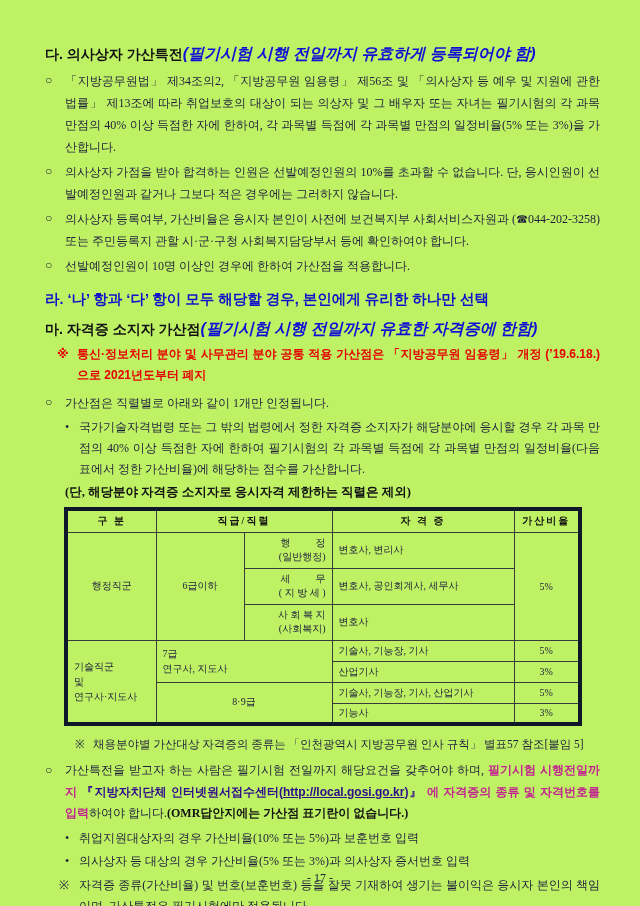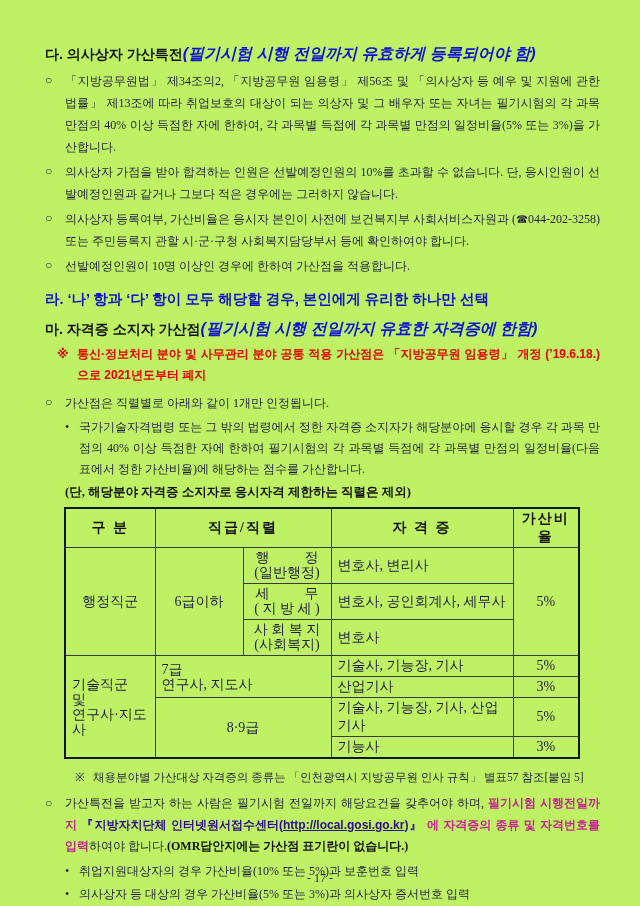--- a/index.html
+++ b/index.html
@@ -37,36 +37,36 @@
     display:flex; margin:4px 0 6px 12px;
     color:#e60000; font-weight:bold;
     font-family:"Liberation Sans","DejaVu Sans",sans-serif;
   }
   .red-note .marker { width:20px; flex:0 0 20px; font-size:12px; line-height:21px; }
   .red-note .txt { flex:1; font-size:12px; line-height:21px; text-align:justify; }
   .bold-black { font-weight:bold; color:#111; font-size:12.5px; line-height:21px; margin-left:20px; }
 
   table.grades {
     border-collapse:collapse; margin:4px 0 0 19px;
-    font-size:14px; color:#1e1e3c;
-    border:2px solid #0f172a;
+    font-size:10px; color:#1e1e3c;
+    border:4px solid #0f172a;
   }
   table.grades th, table.grades td {
     border:1px solid #3a3a3a; padding:1px 6px; vertical-align:middle;
   }
   table.grades th {
     font-weight:bold; color:#111; text-align:center; height:23px;
     letter-spacing:2px;
   }
   .c-center { text-align:center; }
   .pre-line { white-space:pre-line; text-align:left; line-height:15px; }
   .row-admin td { height:36px; }
   .row-tech td { height:21px; }
   .series-cell { line-height:14.5px; text-align:center; padding:2px 3px; }
-  .series-cell span { display:block; white-space:pre; }
+  .series-cell span { display:block; white-space:pre;text-align:right; }
   .tbl-footnote { display:flex; margin:9px 0 0 30px; font-size:11.5px; }
   .tbl-footnote .marker { width:18px; flex:0 0 18px; line-height:19px; }
   .tbl-footnote .txt { flex:1; line-height:19px; }
 
   .notice-txt { flex:1; font-size:12px; line-height:21.5px; text-align:justify; }
   .seg-magenta { color:#c2258f; font-weight:bold; }
   .seg-navy { color:#2e0a8c; font-weight:bold; font-family:"Liberation Sans","DejaVu Sans",sans-serif; }
   .seg-navy-url { color:#2e0a8c; font-weight:bold; text-decoration:underline; font-family:"Liberation Sans","DejaVu Sans",sans-serif; }
   .seg-bold { font-weight:bold; color:#111; }
 

